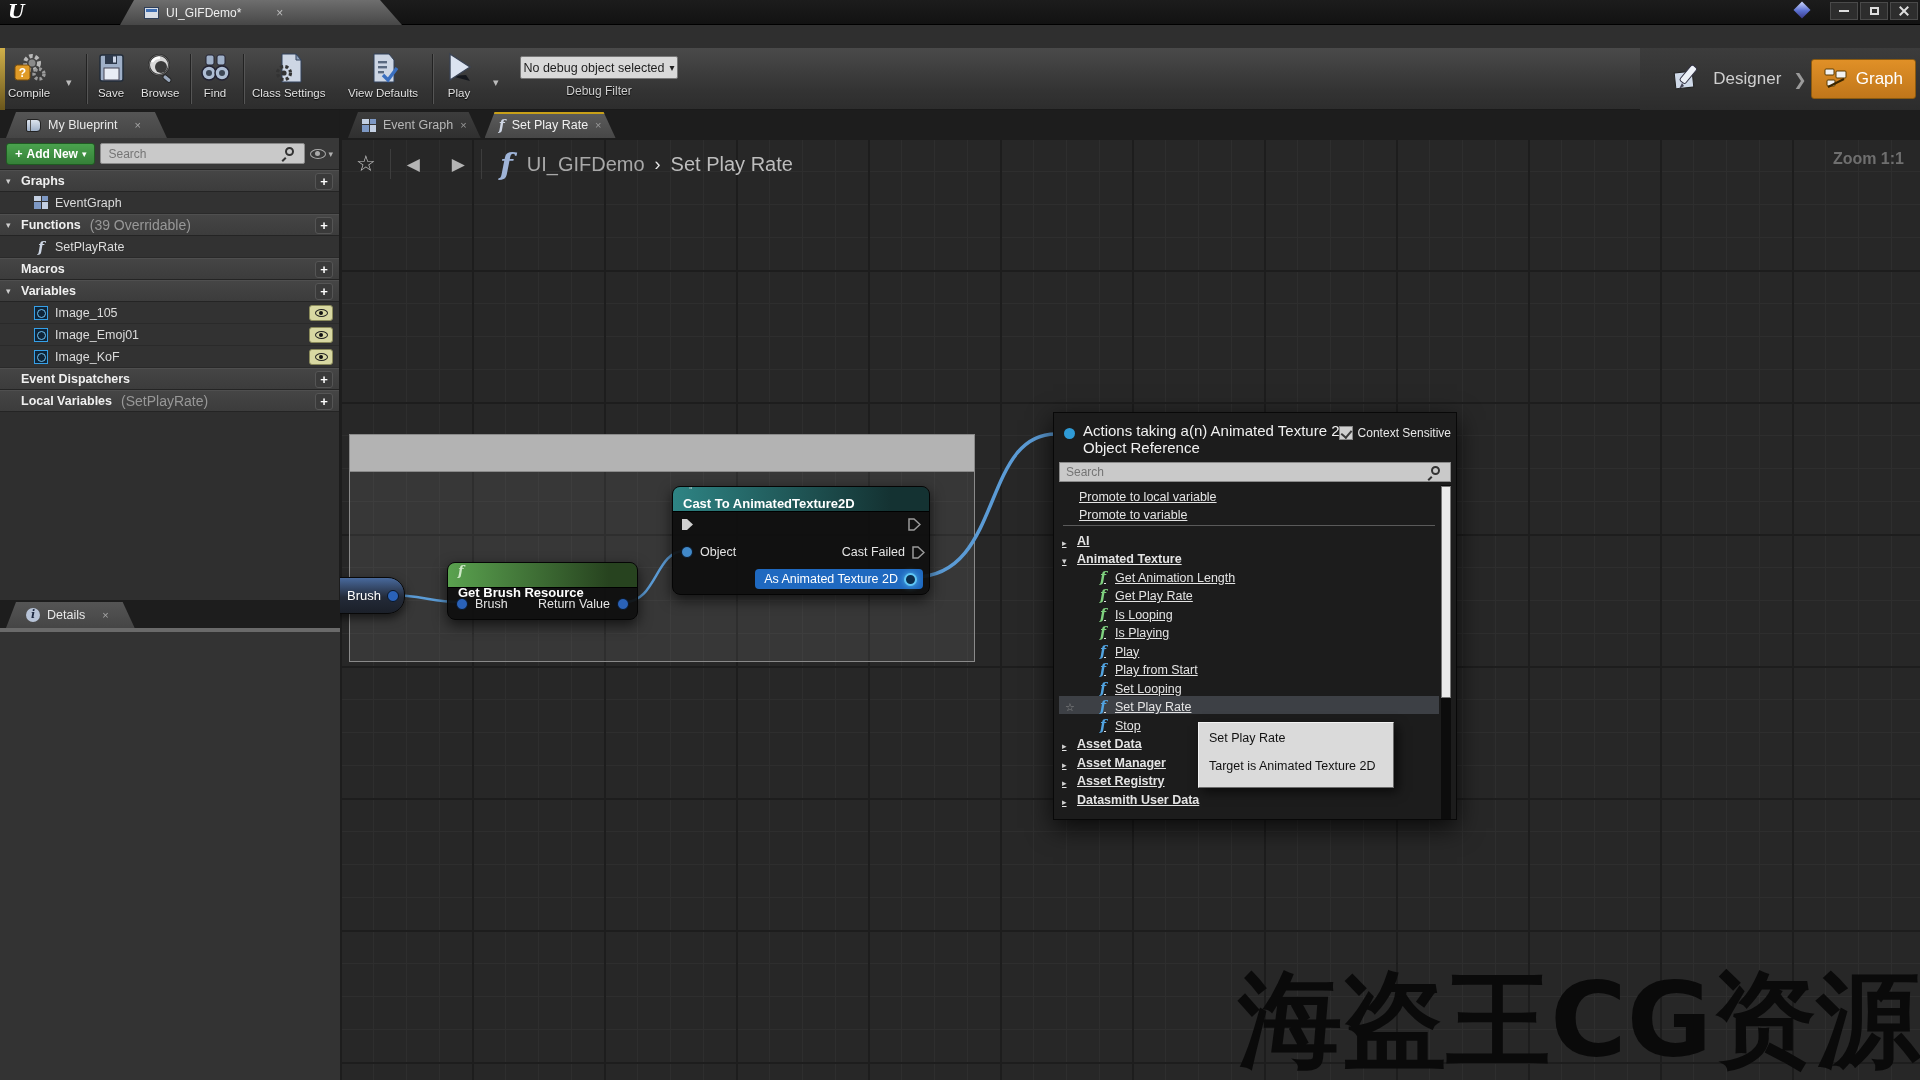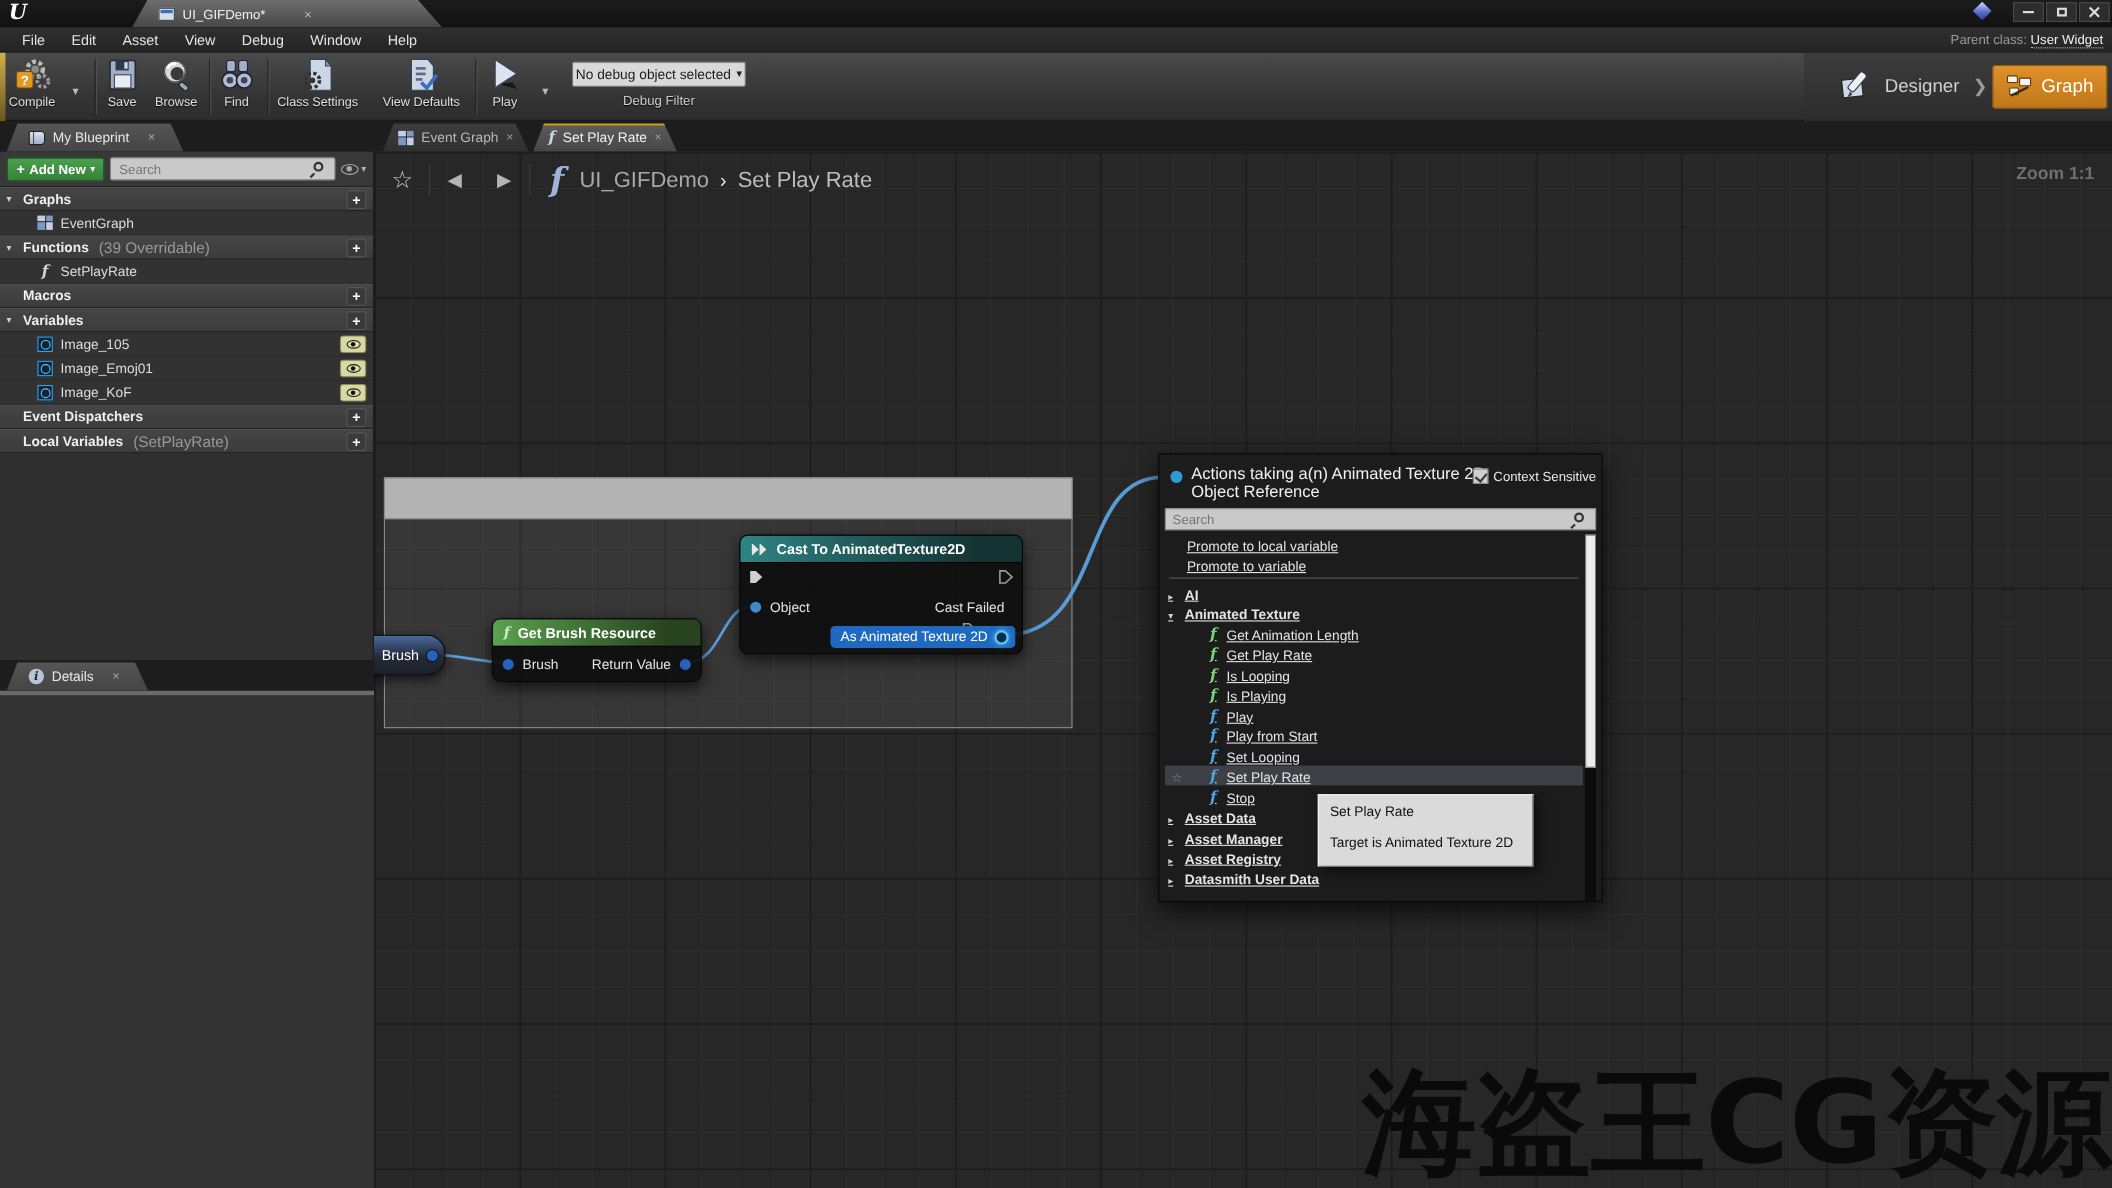--- a/index.html
+++ b/index.html
@@ -146,22 +146,22 @@
 
   
   .comment-hdr { position:absolute; left:9px; top:296px; width:626px; height:38px;
     background:var(--comment-gray,#b3b3b3); border:1px solid #8a8a8a; }
   .comment-body { position:absolute; left:9px; top:334px; width:626px; height:190px;
     background:rgba(200,200,200,0.10); border:1px solid #8a8a8a; border-top:none; }
 
   
   .node { position:absolute; border:1px solid #050505; border-radius:8px;
     box-shadow:0 5px 14px rgba(0,0,0,0.65); background:rgba(14,14,14,0.93); }
-  .node-hdr { height:25px; border-radius:7px 7px 0 0; display:flex; align-items:center; gap:7px;
-    padding:0 10px; color:#fff; font-size:13px; font-weight:bold; border-bottom:1px solid #000; }
+  .node-hdr { height:25px; border-radius:7px 7px 0 0; display:flex; align-items:flex-start; gap:7px;
+    padding:0 10px; color:#fff; font-size:13px; font-weight:bold; border-bottom:1px solid #000;flex-direction:column; }
   .hdr-green { background:linear-gradient(90deg,#5aa24f,#27431f 85%); }
   .hdr-teal  { background:linear-gradient(90deg,#2e8484,#143232 85%); }
   .pin-circle { width:12px; height:12px; border-radius:50%; border:1px solid #0a1626; }
   .pin-struct { background:var(--pin-struct-blue,#2a62b8); }
   .pin-object { background:var(--pin-object-blue,#4189c9); }
   .exec-pin { width:13px; height:13px; }
   .node-row { position:absolute; display:flex; align-items:center; gap:7px; color:#e4e4e4; font-size:12.5px; }
 
   #brush-getter { position:absolute; left:-6px; top:439px; width:71px; height:37px;
     border-radius:0 17px 17px 0; border:1.5px solid #080808;
@@ -245,33 +245,20 @@
         </div>
       <div class="win-btn">
           <span class="glyph-restore"></span>
         </div>
       <div class="win-btn">
           <span class="glyph-close"></span>
         </div>
     </div>
   </div>
 
-  <div id="menubar">
-    <span class="menu-item">File</span>
-    <span class="menu-item">Edit</span>
-    <span class="menu-item">Asset</span>
-    <span class="menu-item">View</span>
-    <span class="menu-item">Debug</span>
-    <span class="menu-item">Window</span>
-    <span class="menu-item">Help</span>
-    <span class="parent-class">
-      <span>Parent class:</span>
-      <b>User Widget</b>
-    </span>
-  </div>
 
   <div id="toolbar">
     <div class="tb-accent"></div>
 
     <div class="tb-btn" style="left:8px;">
       <svg class="ic32" viewBox="0 0 34 34">
         <circle cx="20" cy="12" r="7" fill="none" stroke="#b9b9b9" stroke-width="4" stroke-dasharray="3.5 2.5"></circle>
         <circle cx="20" cy="12" r="3.5" fill="#8a8a8a"></circle>
         <circle cx="27" cy="23" r="5" fill="none" stroke="#9a9a9a" stroke-width="3.4" stroke-dasharray="2.6 2"></circle>
         <rect x="3" y="14" width="15" height="15" rx="2.5" fill="#e09b27" stroke="#7a4f0e"></rect>
@@ -562,21 +549,21 @@
         </div>
         <div class="node-row" style="right:8px;top:31px;">
           <svg class="exec-pin" viewBox="0 0 13 13">
             <polygon points="1,1 6,1 12,6.5 6,12 1,12" fill="none" stroke="#9a9a9a" stroke-width="1.5"></polygon>
             </svg>
         </div>
         <div class="node-row" style="left:8px;top:58px;">
           <span class="pin-circle pin-object"></span>
           <span>Object</span>
         </div>
-        <div class="node-row" style="right:16px;top:58px;flex-direction:column;">
+        <div class="node-row" style="right:4px;top:58px;">
           <span>Cast Failed</span>
           <svg class="exec-pin" viewBox="0 0 13 13">
             <polygon points="1,1 6,1 12,6.5 6,12 1,12" fill="none" stroke="#9a9a9a" stroke-width="1.5"></polygon>
             </svg>
         </div>
         <div class="node-row" style="right:6px;top:82px;">
           <div class="as-chip">
             <span>As Animated Texture 2D</span>
             <span class="as-pin"></span>
           </div>

